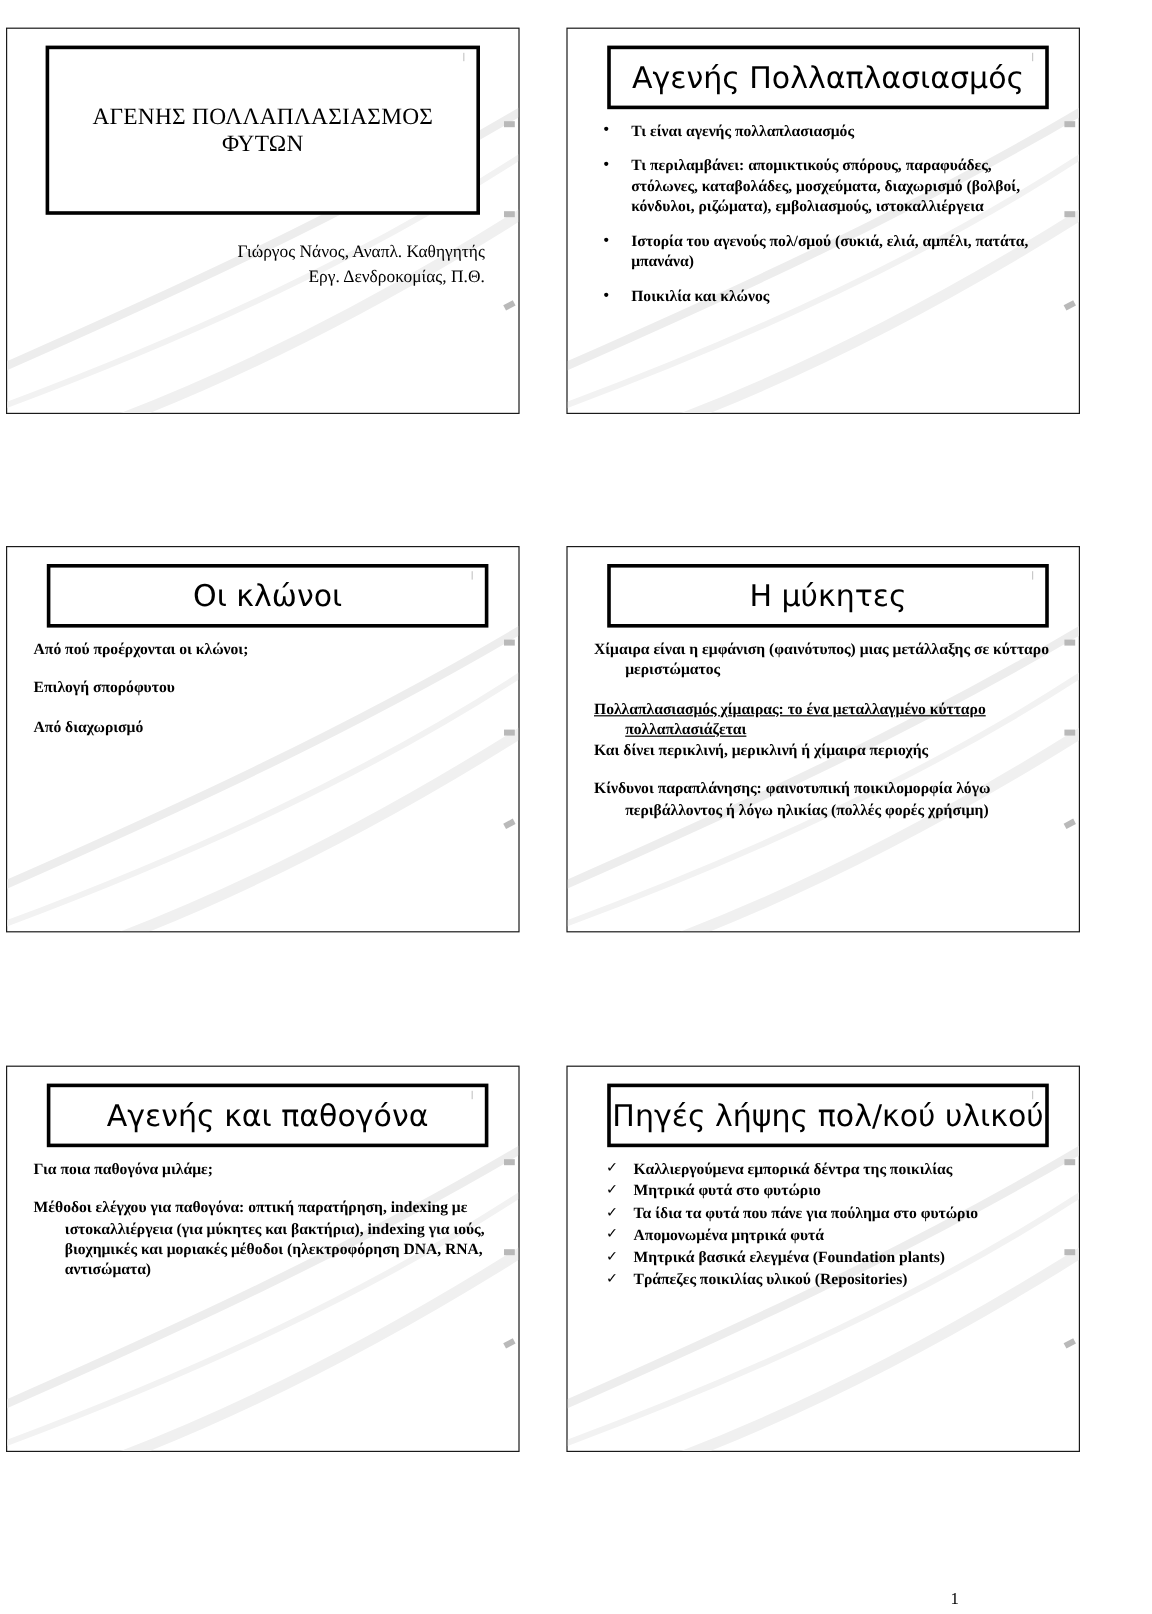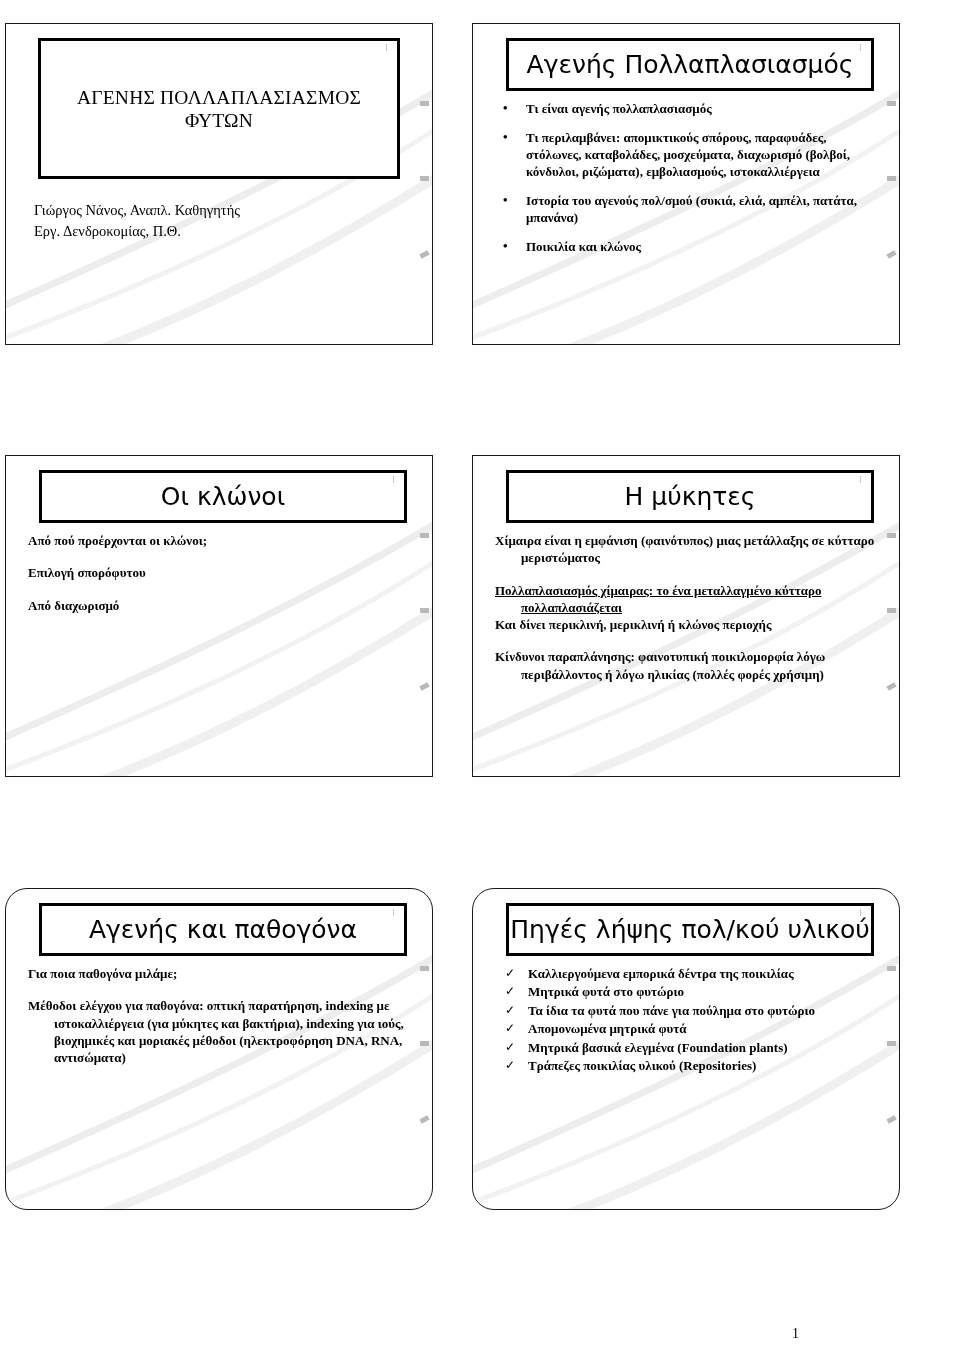--- a/index.html
+++ b/index.html
@@ -29,21 +29,21 @@
     width: 428px;
     height: 322px;
     background: #ffffff;
     border: 1.5px solid #1a1a1a;
     overflow: hidden;
   }
   .slide.col-left  { left: 5px; }
   .slide.col-right { left: 472px; }
   .slide.row-1 { top: 8px; }
   .slide.row-2 { top: 440px; }
-  .slide.row-3 { top: 873px; border-radius: 22px; }
+  .slide.row-3 { top: 873px; }
 
   
   .bg-swooshes {
     position: absolute;
     inset: 0;
     pointer-events: none;
     z-index: 0;
   }
   .bg-swooshes svg { display: block; width: 100%; height: 100%; }
 
@@ -97,21 +97,21 @@
     font-size: 19.5px;
     font-weight: 400;
     color: #000;
     letter-spacing: .2px;
   }
   .s1 .subtitle {
     position: absolute;
     top: 176px;
     left: 28px;
     right: 28px;
-    text-align: left;
+    text-align: right;
     font-family: "Liberation Serif", "DejaVu Serif", serif;
     font-size: 14.5px;
     line-height: 1.42;
     color: #000;
     z-index: 2;
   }
 
   
   .content-slide .title-box {
     left: 33px;
@@ -308,21 +308,21 @@
 
     <div class="title-box">
       <span class="corner-tick"></span>
       <div class="title-text">Η μύκητες</div>
     </div>
 
     <div class="body-area">
       <div class="para-list">
         <p>Χίμαιρα είναι η εμφάνιση (φαινότυπος) μιας μετάλλαξης σε κύτταρο μεριστώματος</p>
         <p class="tight">Πολλαπλασιασμός χίμαιρας: το ένα μεταλλαγμένο κύτταρο πολλαπλασιάζεται</p>
-        <p>Και δίνει περικλινή, μερικλινή ή κλώνος περιοχής</p>
+        <p>Και δίνει περικλινή, μερικλινή ή χίμαιρα περιοχής</p>
         <p>Κίνδυνοι παραπλάνησης: φαινοτυπική ποικιλομορφία λόγω περιβάλλοντος ή λόγω ηλικίας (πολλές φορές χρήσιμη)</p>
       </div>
     </div>
   </div>
 
   <div class="slide col-left row-3 content-slide">
     <div class="bg-swooshes">
       <svg viewBox="0 0 428 322" preserveAspectRatio="none">
         <path d="M-40 300 C 120 230, 300 150, 470 45" stroke="#ededed" stroke-width="7" fill="none"></path>
         <path d="M-40 330 C 140 265, 320 185, 470 80" stroke="#f2f2f2" stroke-width="5" fill="none"></path>

